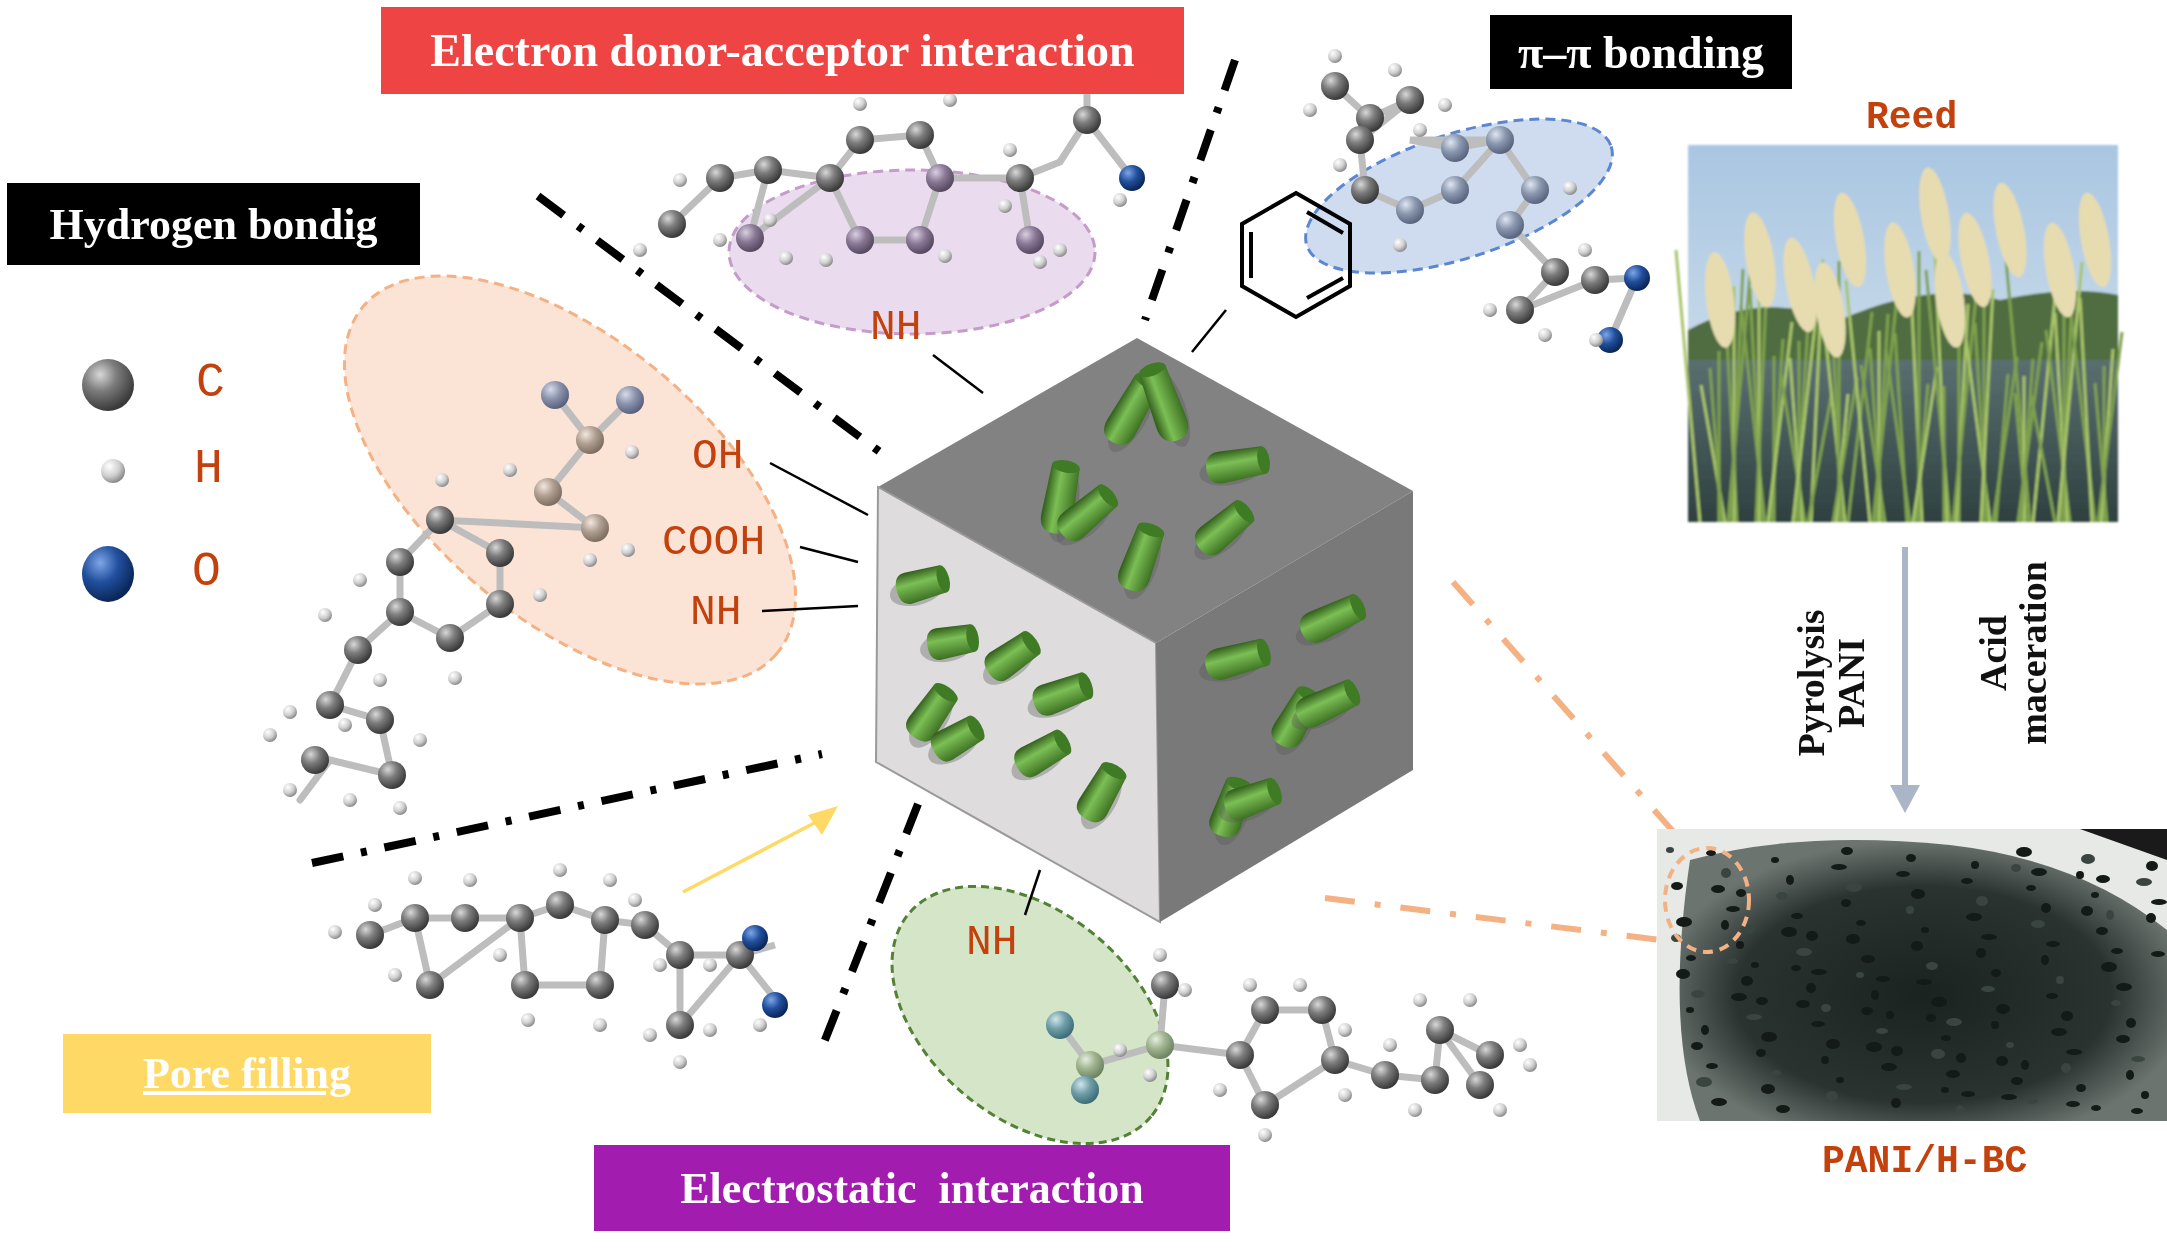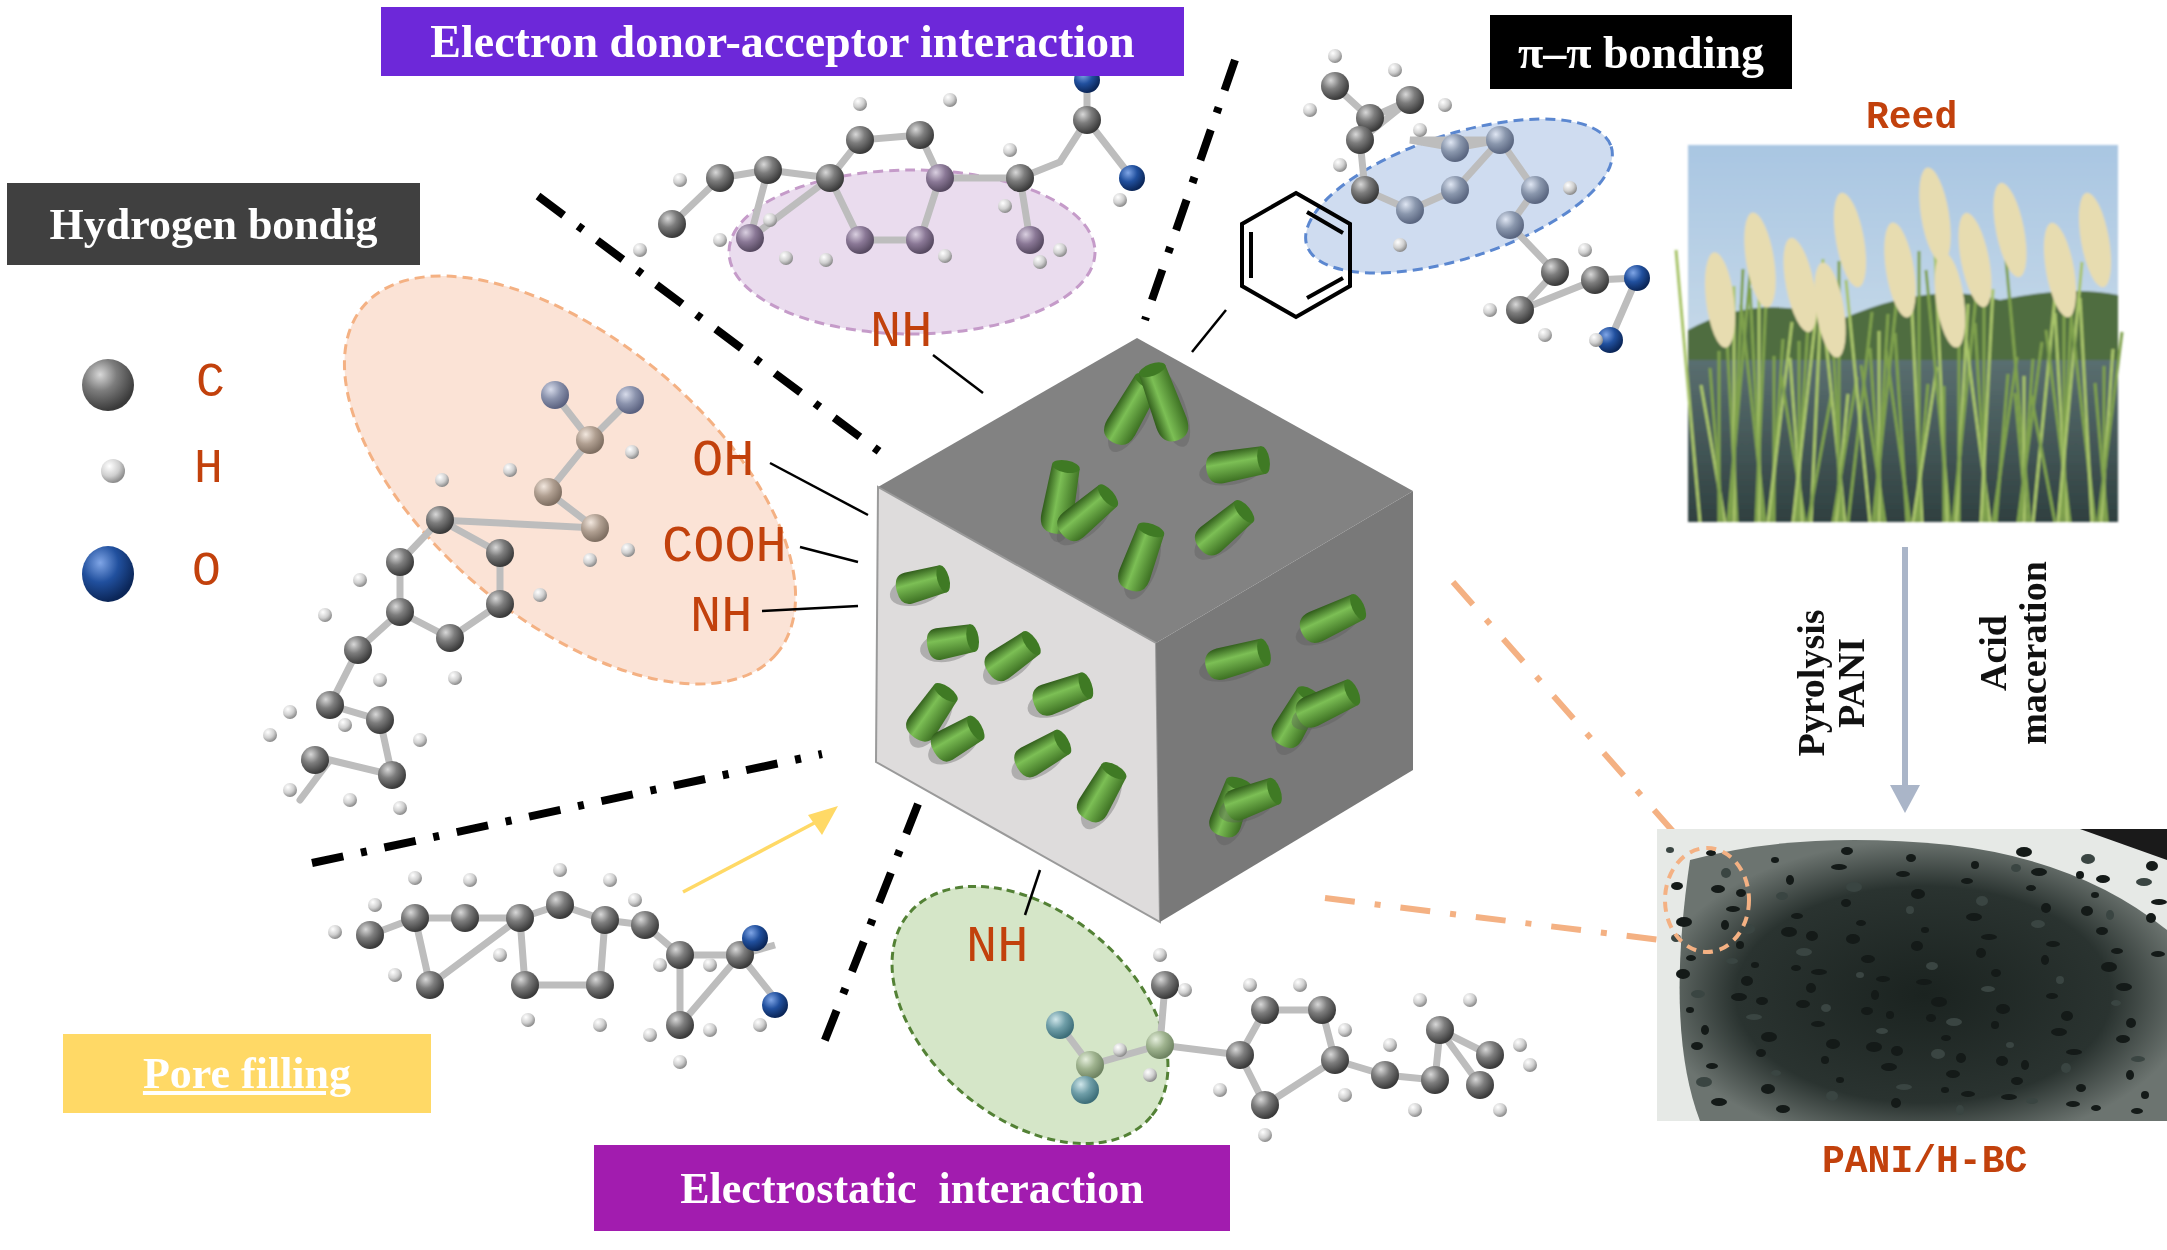--- a/index.html
+++ b/index.html
@@ -1,26 +1,26 @@
 <!DOCTYPE html>
 <html><head>
 <meta charset="utf-8">
 <style>
   html, body { margin:0; padding:0; background:#ffffff; }
   body { width:2167px; height:1250px; position:relative; overflow:hidden; font-family:"Liberation Serif", serif; }
   #stage { position:absolute; left:0; top:0; width:2167px; height:1250px; }
   .label-box { position:absolute; display:flex; align-items:center; justify-content:center; color:#ffffff; font-family:"Liberation Serif", serif; font-weight:bold; white-space:nowrap; }
-  #lbl-eda { left:381px; top:7px; width:803px; height:69px; background:#6d28d9; font-size:46px; }
+  #lbl-eda { left:381px; top:7px; width:803px; height:87px; background:#ef4444; font-size:46px; }
   #lbl-pipi { left:1490px; top:15px; width:302px; height:74px; background:#000000; font-size:46px; }
-  #lbl-hb { left:7px; top:183px; width:413px; height:82px; background:#404040; font-size:44px; }
+  #lbl-hb { left:7px; top:183px; width:413px; height:82px; background:#000000; font-size:44px; }
   #lbl-pf { left:63px; top:1034px; width:368px; height:79px; background:#ffd966; font-size:44px;text-decoration:underline; }
   #lbl-es { left:594px; top:1145px; width:636px; height:86px; background:#a21caf; font-size:44px; }
   .txt { position:absolute; font-family:Liberation Mono, monospace; color:#c2410c; white-space:nowrap; }
   .legend-txt { font-size:48px; }
-  .grp-txt { font-size:52px;text-align:center; }
+  .grp-txt { font-size:43px;text-align:center; }
   .bold-cap { font-weight:bold; font-size:38px; }
   .vert { position:absolute; font-family:"Liberation Serif", serif; font-weight:bold; font-size:38px; color:#111; transform:rotate(-90deg); transform-origin:center; text-align:center; line-height:1.05; white-space:nowrap; }
 </style>
 </head>
 <body>
 
 <svg id="stage" width="2167" height="1250" viewBox="0 0 2167 1250" xmlns="http://www.w3.org/2000/svg">
   <defs>
     <radialGradient id="gC" cx="35%" cy="30%" r="70%">
       <stop offset="0%" stop-color="#d8d8d8"></stop>

